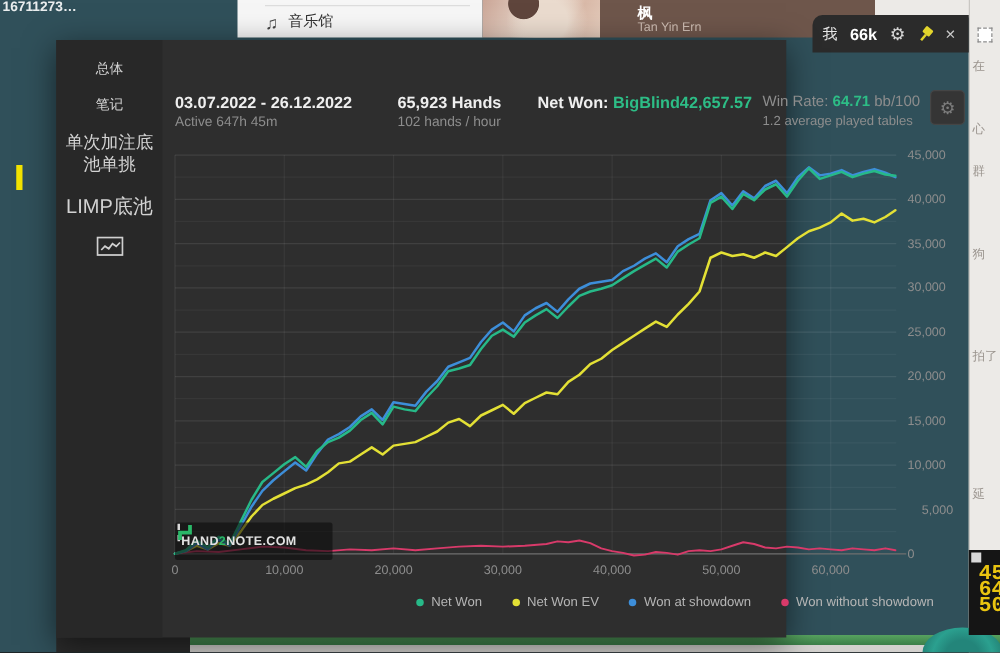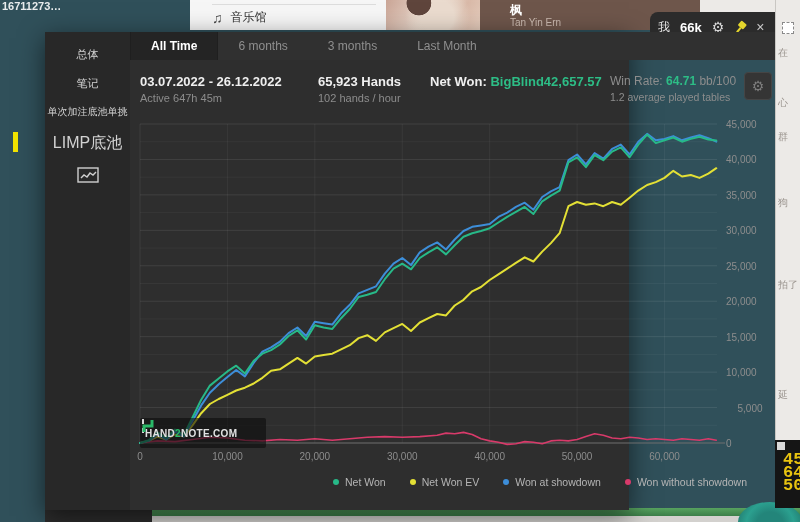--- a/index.html
+++ b/index.html
@@ -133,39 +133,33 @@
     <span class="pin-icon"></span>
     <span class="hud-close">×</span>
   </div>
 
   <div class="popup">
 
     <div class="sidebar">
       <div id="sidebar-items" style="padding-top: 8px;">
           <div class="side-item" style="font-size: 11px;">总体</div>
           <div class="side-item" style="font-size: 11px;">笔记</div>
-          <div class="side-item" style="font-size: 10px;">单次加注底池单挑</div>
+          <div class="side-item" style="font-size: 14px;">单次加注底池单挑</div>
           <div class="side-item" style="font-size: 16px;">LIMP底池</div>
         </div>
       <div class="side-icon-item">
         <svg width="22" height="16" viewBox="0 0 22 16">
           <rect x="1" y="1" width="20" height="14" fill="none" stroke="#cfcfcf" stroke-width="1.4"></rect>
           <polyline points="4,11 7,8 10,10 13,6 16,8 19,5" fill="none" stroke="#cfcfcf" stroke-width="1.4"></polyline>
         </svg>
       </div>
     </div>
 
     <div class="main">
 
-      <div class="tabbar" id="tabbar">
-          <div class="tab active">All Time</div>
-          <div class="tab">6 months</div>
-          <div class="tab">3 months</div>
-          <div class="tab">Last Month</div>
-        </div>
 
       <div class="stats-row">
         <div class="stat-col" style="left:10px;">
           <div class="stat-main">03.07.2022 - 26.12.2022</div>
           <div class="stat-sub">Active 647h 45m</div>
         </div>
         <div class="stat-col" style="left:188px;">
           <div class="stat-main">65,923 Hands</div>
           <div class="stat-sub">102 hands / hour</div>
         </div>

